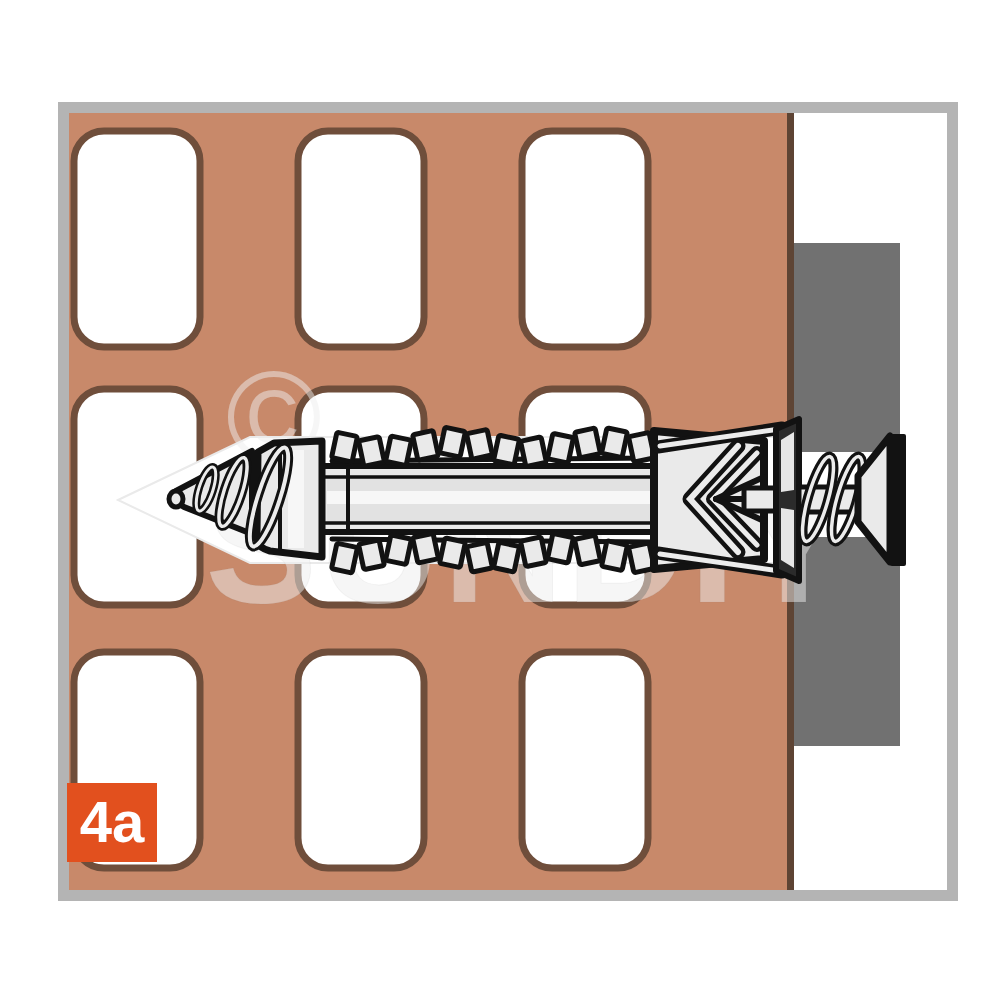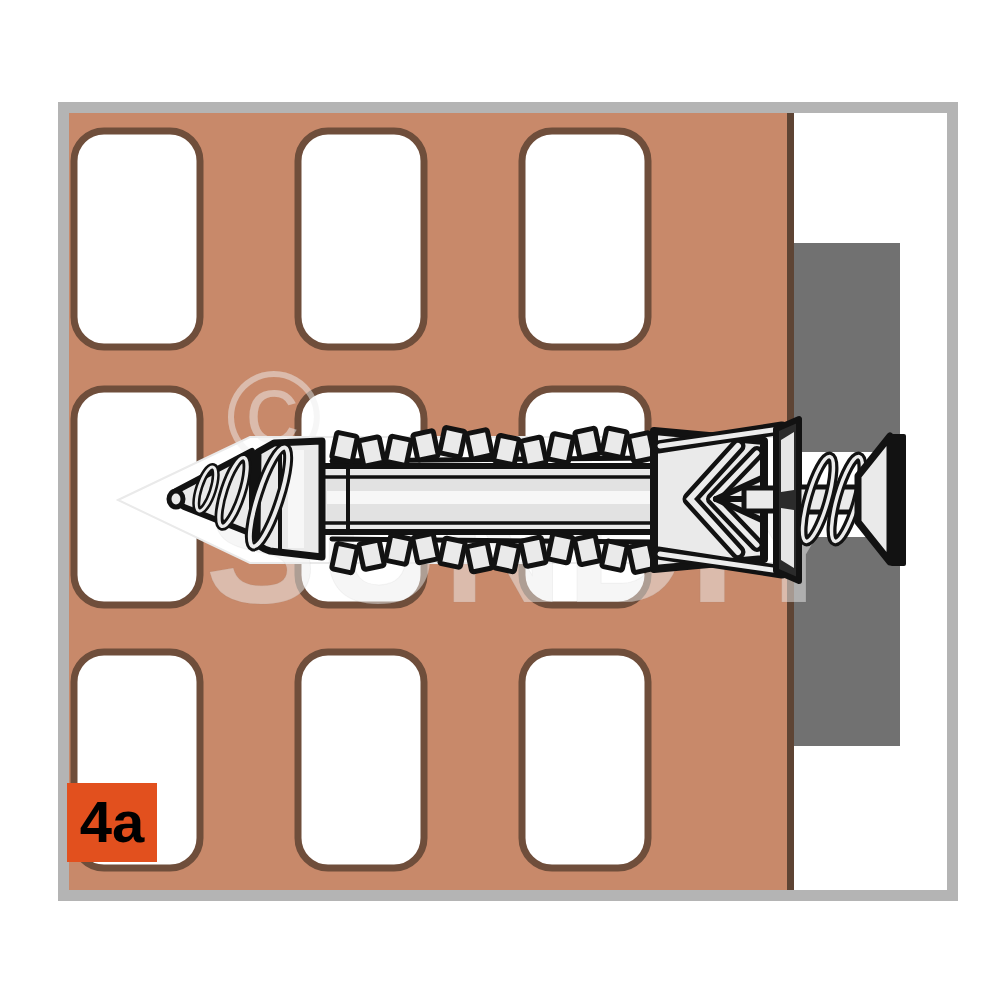--- a/index.html
+++ b/index.html
@@ -9,21 +9,21 @@
          border:11px solid var(--frame,#B4B4B4);background:#fff;}
   svg.layer{position:absolute;left:0;top:0;width:1000px;height:1000px;}
   .bg-layer{z-index:2;}
   .anchor-layer{z-index:4;}
   .watermark{position:absolute;z-index:3;color:rgba(238,238,238,0.5);pointer-events:none;
              white-space:nowrap;line-height:1;}
   .wm-text{left:205px;top:460px;font-size:168px;font-weight:bold;letter-spacing:2px;
            -webkit-text-stroke:1px rgba(110,110,110,0.06);}
   .wm-copy{left:226px;top:352px;font-size:130px;font-weight:normal;}
   .badge{position:absolute;left:67px;top:783px;width:90px;height:79px;z-index:5;
-         background:var(--badge,#E2501E);color:#000000;display:flex;align-items:center;
+         background:var(--badge,#E2501E);color:#ffffff;display:flex;align-items:center;
          justify-content:center;font-size:58px;font-weight:bold;padding-bottom:3px;box-sizing:border-box;}
   
   .brick{fill:var(--brick,#C8896A);}
   .hole{fill:#fff;stroke:var(--hole-border,#6F4E3B);stroke-width:7;}
   .channel{fill:var(--channel,#fff);stroke:#EAEAEA;stroke-width:2;}
   .brick-edge{fill:var(--brick-edge,#5E4434);}
   .fixture{fill:var(--fixture,#717171);}
   .part{fill:var(--plug-fill,#EAEAEA);stroke:var(--ink,#121212);stroke-linejoin:round;}
   .ink{stroke:var(--ink,#121212);fill:none;stroke-linejoin:round;stroke-linecap:round;}
   .lite{stroke:#ECECEC;fill:none;stroke-linecap:round;}

